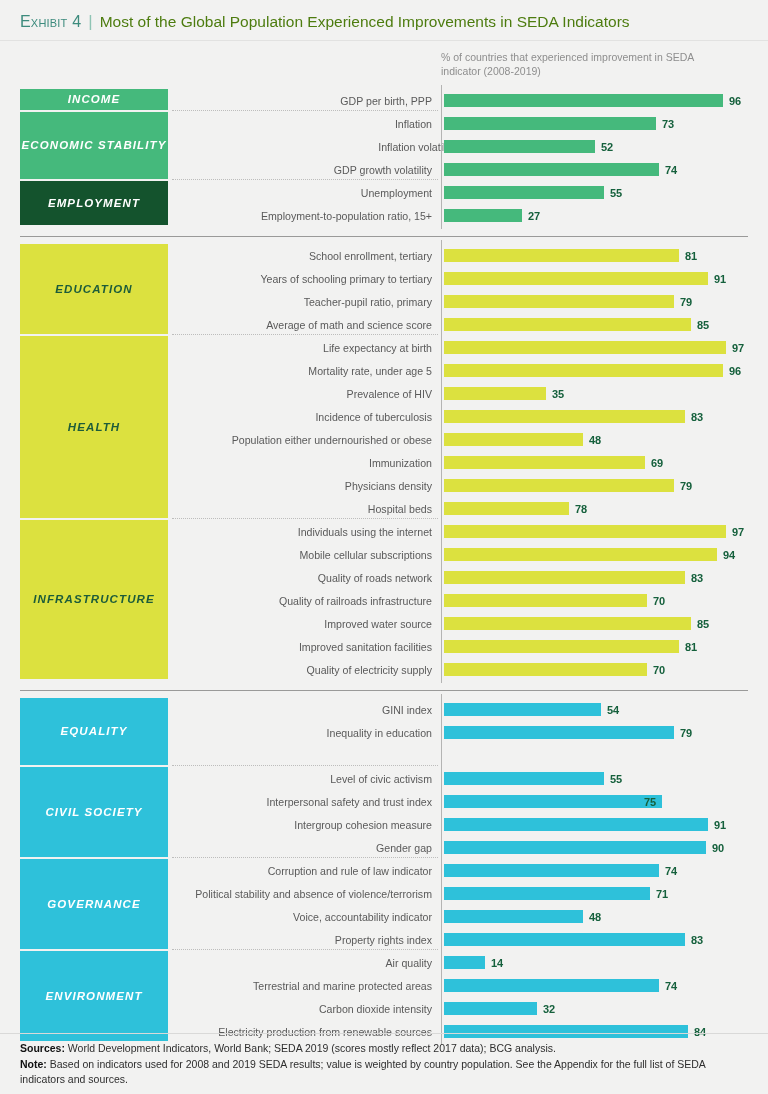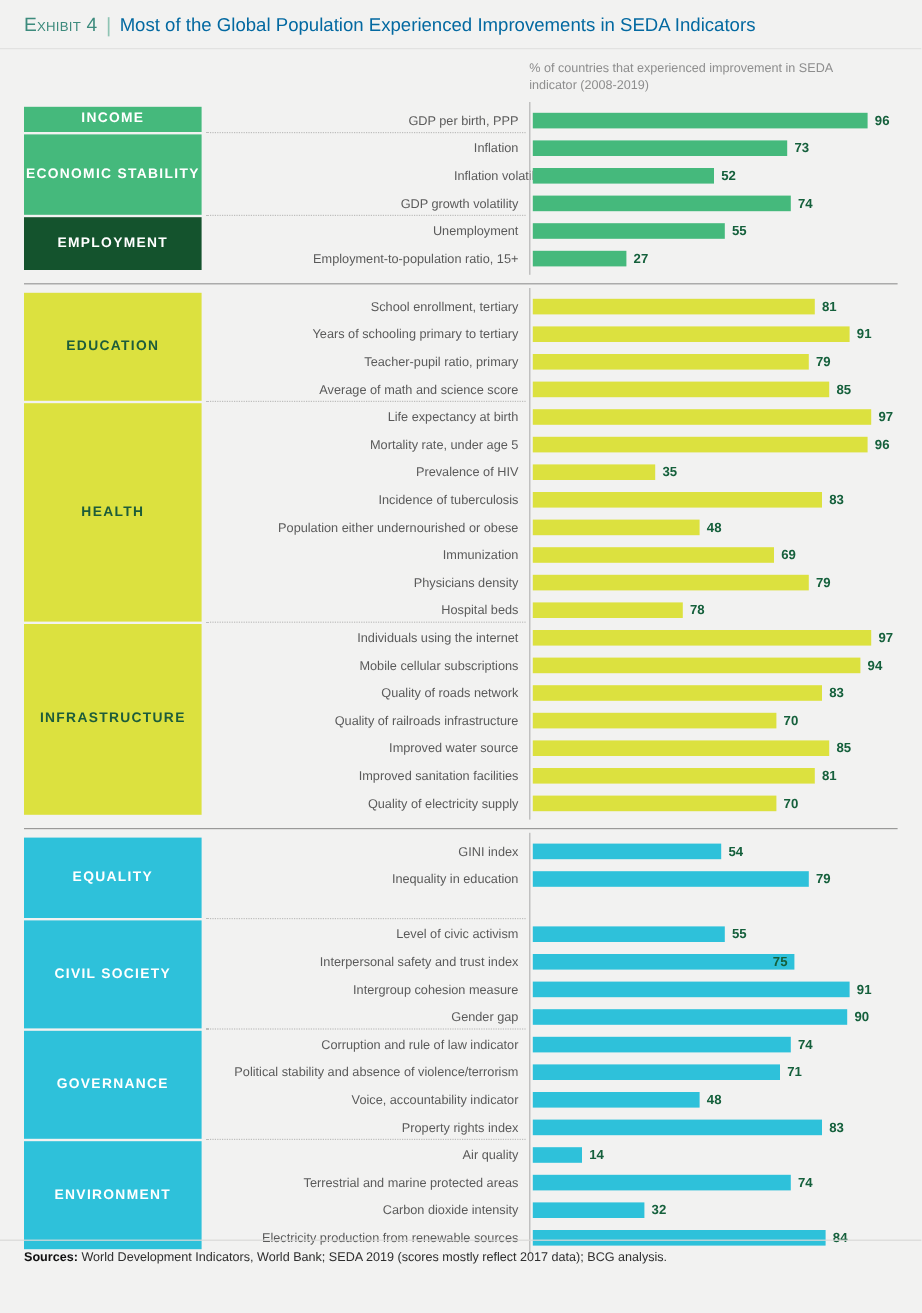--- a/index.html
+++ b/index.html
@@ -17,41 +17,41 @@
     display:flex;align-items:center;
   }
   #title-bar .exhibit-label{
     color:#3d8b7d;font-size:16px;letter-spacing:.2px;
     font-variant:small-caps;text-transform:none;white-space:nowrap;
   }
   #title-bar .title-divider{
     color:#8fc4b4;font-size:17px;margin:0 7px 0 7px;font-weight:300;
   }
   #title-bar .title-text{
-    color:#0369a1;font-size:15.5px;white-space:nowrap;
+    color:#4d7c0f;font-size:15.5px;white-space:nowrap;
   }
   #title-rule{
     position:absolute;left:0;top:40px;width:768px;height:1px;background:#e2e2e1;
   }
 
   
   #axis-caption{
     position:absolute;left:441px;top:51px;width:270px;
     font-size:10.5px;line-height:13.5px;color:#8e8e8e;
   }
 
   
   #chart{
     position:absolute;left:0;top:0;width:768px;height:1030px;
   }
   .group-block{
     position:absolute;left:20px;width:148px;
     display:flex;align-items:center;justify-content:center;
     color:#ffffff;font-weight:bold;font-size:11.5px;letter-spacing:1.1px;
-    text-align:center;line-height:15px;box-sizing:border-box;
+    text-align:center;line-height:15px;box-sizing:border-box;font-style:italic;
   }
   .group-block.dark-label{color:#1d5c3a;}
   .row{
     position:absolute;left:0;width:768px;height:23px;
   }
   .row-label{
     position:absolute;right:336px;top:0;height:23px;
     display:flex;align-items:center;justify-content:flex-end;
     font-size:10.6px;color:#5a5a5a;white-space:nowrap;
   }
@@ -314,13 +314,16 @@
     </div>
     <div class="group-block" style="top: 951px; height: 90px; background: rgb(46, 193, 218); color: rgb(255, 255, 255);">ENVIRONMENT</div>
     <div class="axis-line" style="top: 694px; height: 351px;"></div>
   </div>
 
 <div id="footer-rule"></div>
 <div id="footer">
   <div>
     <b>Sources:</b><span> World Development Indicators, World Bank; SEDA 2019 (scores mostly reflect 2017 data); BCG analysis.</span>
   </div>
+  <div>
+    <b>Note:</b><span> Based on indicators used for 2008 and 2019 SEDA results; value is weighted by country population. See the Appendix for the full list of SEDA indicators and sources.</span>
+  </div>
 </div>
 
 </body></html>

